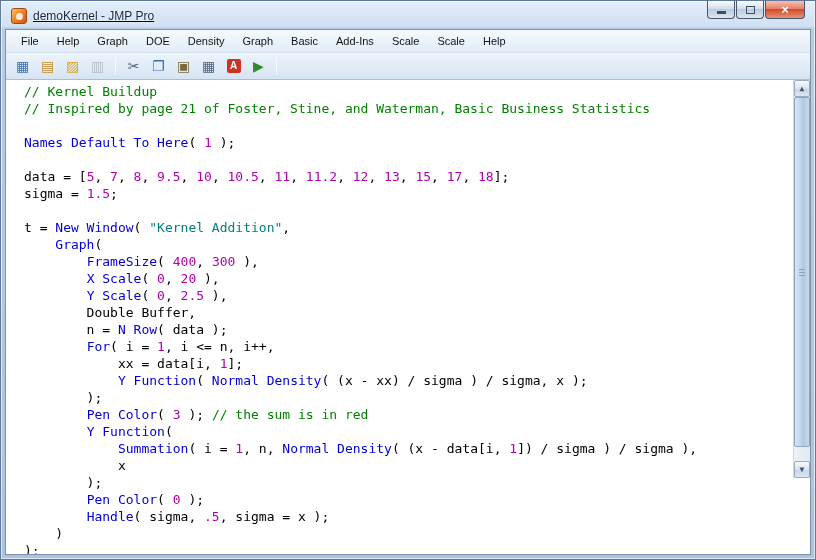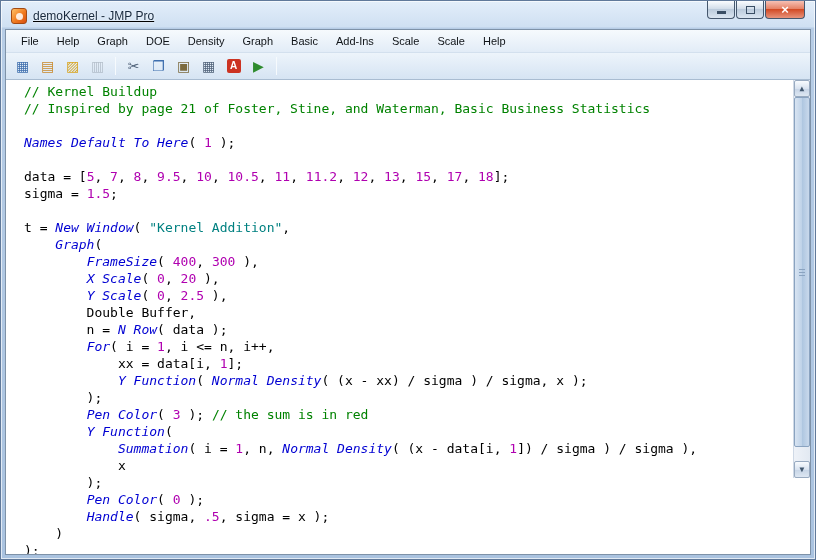--- a/index.html
+++ b/index.html
@@ -52,21 +52,21 @@
     width:14px;height:14px;border-radius:2px;font-size:10px;font-weight:bold;}
   .tool-sep{width:1px;height:18px;background:#a9bcd1;border-right:1px solid #f6fafd;margin:0 4px;}
 
   
   .editor{flex:1;position:relative;background:#ffffff;overflow:hidden;
     font-family:"DejaVu Sans Mono","Liberation Mono",monospace;
     font-size:13px;line-height:17px;}
   .code{padding:3px 24px 0 18px;white-space:pre;}
   .code-line{height:17px;}
   .tok-com{color:var(--com,#008200);margin-top:48px;}
-  .tok-kw{color:var(--kw,#0000d2);font-style:italic;}
+  .tok-kw{color:var(--kw,#0000d2);}
   .tok-num{color:var(--num,#b000b0);}
   .tok-str{color:var(--str,#008080);}
   .tok-p{color:var(--plain,#000000);}
 
   
   .scrollbar{position:absolute;top:0;right:0;width:17px;height:398px;
     background:linear-gradient(90deg,#eef2f8,#e2e9f2);border-left:1px solid #cfd9e6;}
   .sb-btn{position:absolute;left:0;right:0;height:17px;
     background:linear-gradient(#f8fbfe,#d9e3f0 50%,#c6d4e6 51%,#dde7f2);
     border:1px solid #98aac0;border-radius:2px;

